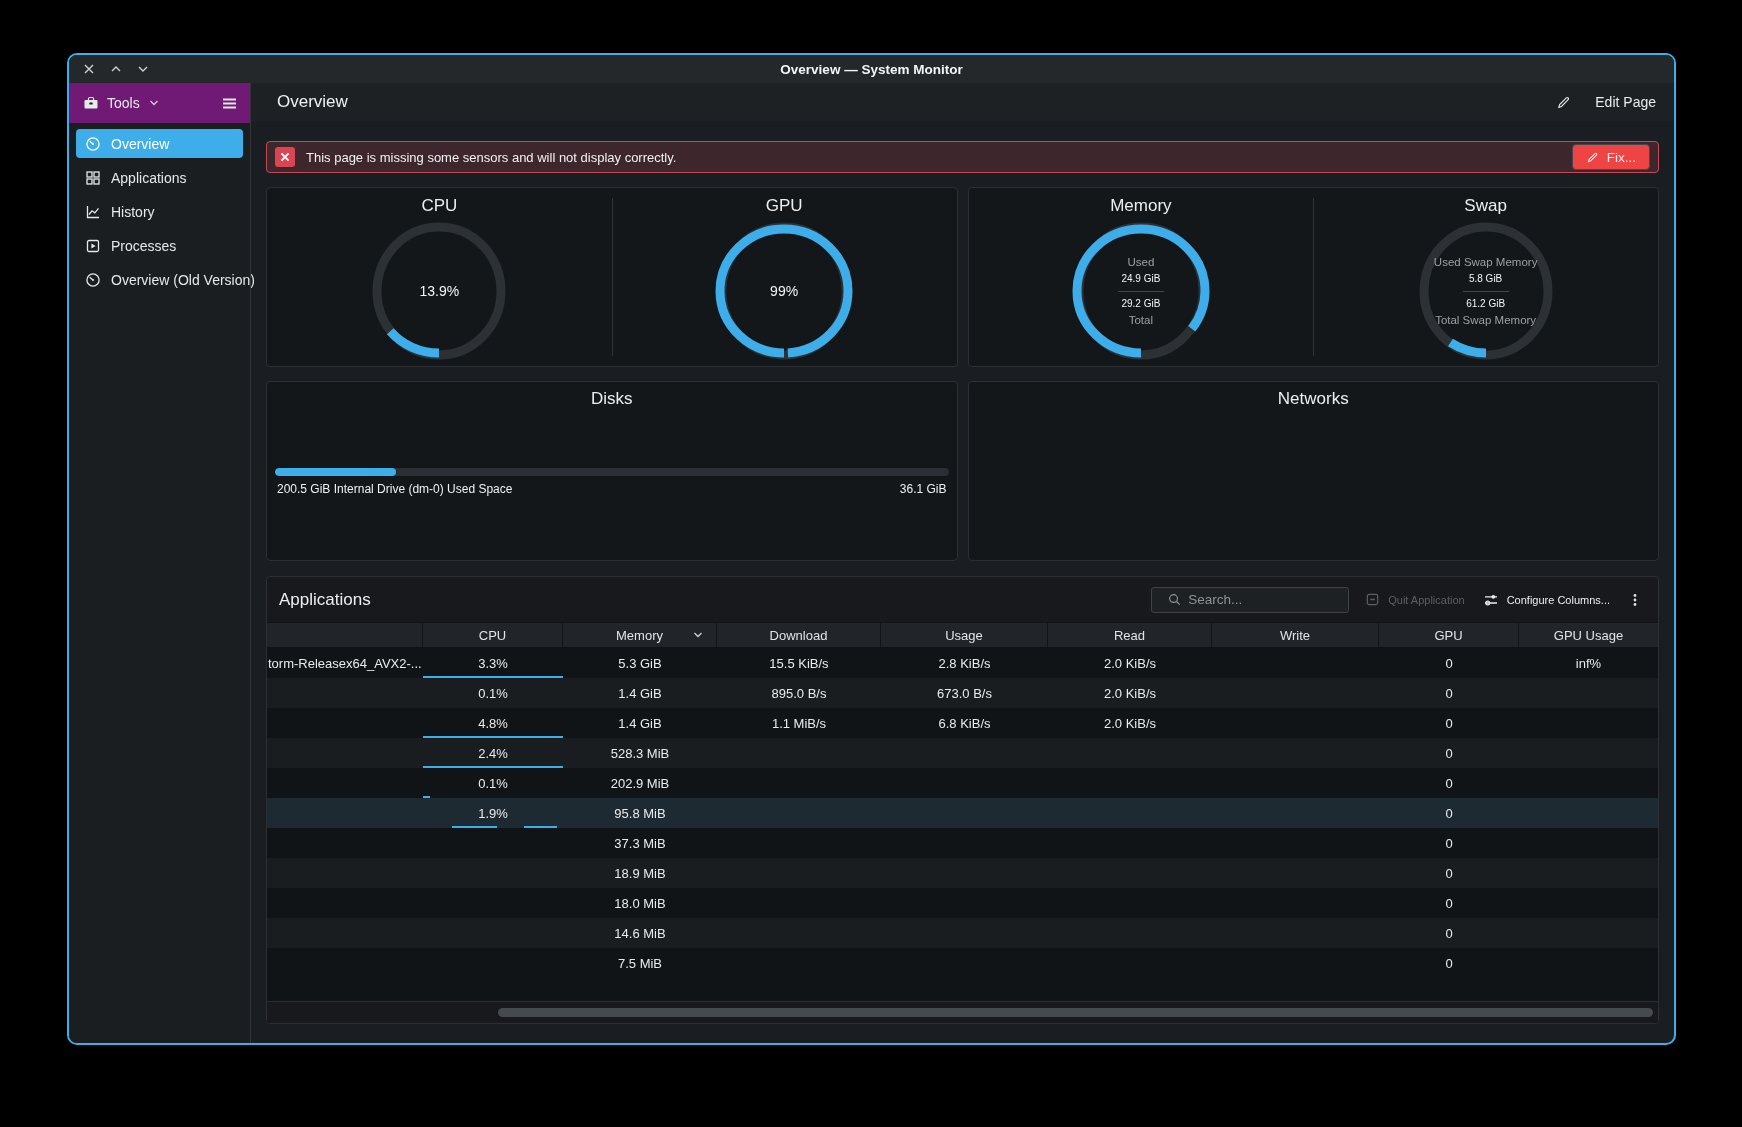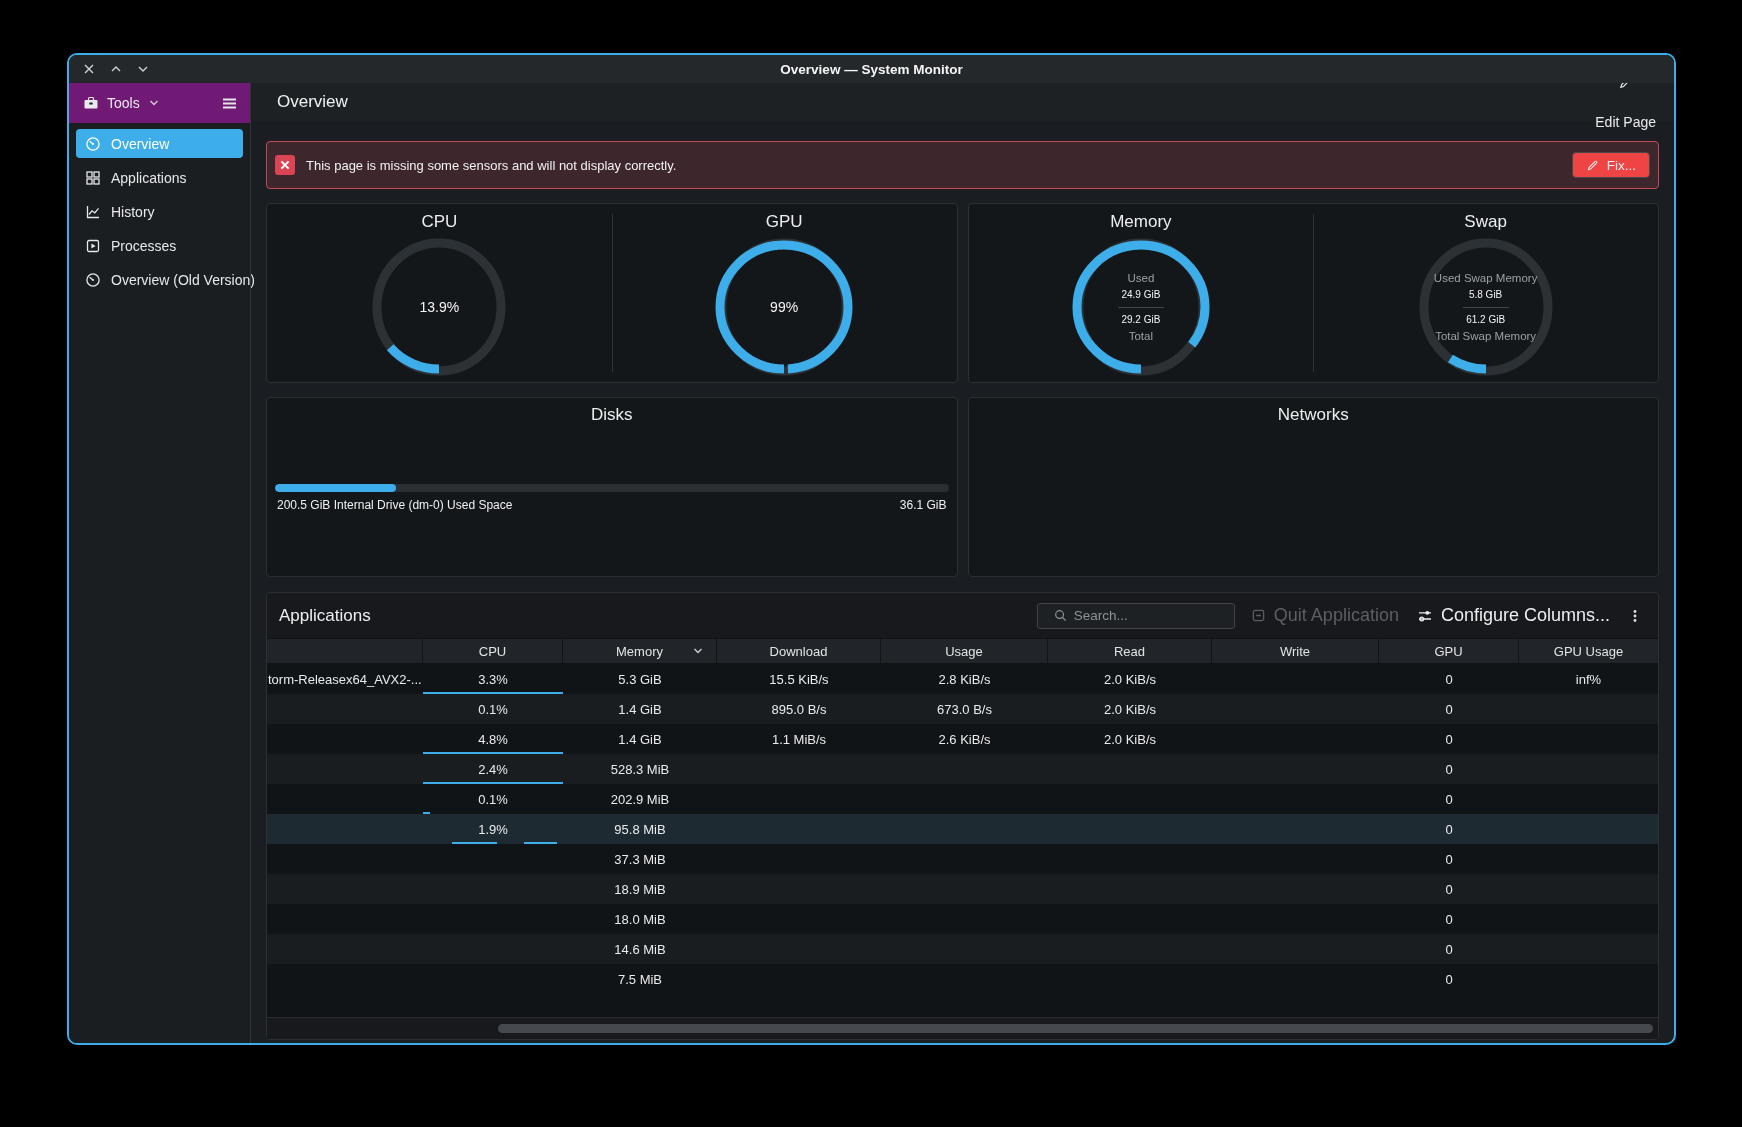--- a/index.html
+++ b/index.html
@@ -23,24 +23,24 @@
   .hamburger { color:#e3e5e7; display:flex; align-items:center; }
   .nav { padding:6px 7px; display:flex; flex-direction:column; gap:5px; }
   .nav-item { height:29px; border-radius:4px; display:flex; align-items:center; gap:10px; padding:0 9px; color:#e6e8ea; font-size:14px; white-space:nowrap; }
   .nav-item.selected { background:#3daee9; color:#ffffff; }
   .nav-item .nicon { display:flex; align-items:center; flex:0 0 16px; }
   .v-sep { width:1px; background:#313539; }
   
   .main { flex:1; display:flex; flex-direction:column; min-width:0; }
   .main-header { height:38px; background:#1d2124; display:flex; align-items:center; padding:0 18px 0 26px; flex:0 0 auto; }
   .page-title { font-size:17px; color:#eff1f2; }
-  .edit-btn { margin-left:auto; display:flex; align-items:center; gap:24px; color:#e9ebec; font-size:14px; cursor:default;flex-direction:column; }
+  .edit-btn { margin-left:auto; display:flex; align-items:center; gap:24px; color:#e9ebec; font-size:14px; cursor:default; }
   .content { flex:1; padding:0 15px; display:flex; flex-direction:column; min-height:0; }
   
-  .banner { margin-top:20px; height:48px; flex:0 0 auto; border:1px solid #c24b57; background:#3e262d; border-radius:4px; display:flex; align-items:center; padding:0 8px; gap:11px; }
+  .banner { margin-top:20px; height:32px; flex:0 0 auto; border:1px solid #c24b57; background:#3e262d; border-radius:4px; display:flex; align-items:center; padding:0 8px; gap:11px; }
   .err-badge { width:20px; height:20px; background:#da4453; border-radius:3px; display:flex; align-items:center; justify-content:center; }
   .banner-text { font-size:13px; color:#f1f2f4; }
   .fix-btn { margin-left:auto; height:26px; padding:0 13px; background:#ef4444; border:1px solid #44484c; border-radius:4px; color:#eceef0; font-size:13.5px; display:flex; align-items:center; gap:8px; }
   
   .panel-row { margin-top:14px; display:grid; grid-template-columns:1fr 1fr; gap:10px; height:180px; flex:0 0 auto; }
   .panel { background:#141719; border:1px solid #2c3033; border-radius:4px; position:relative; }
   .gauge-panel { display:grid; grid-template-columns:1fr 1fr; }
   .gauge-divider { position:absolute; left:50%; top:10px; bottom:10px; width:1px; background:#2e3236; }
   .gauge-cell { display:flex; flex-direction:column; align-items:center; padding-top:6px; overflow:hidden; }
   .gauge-title { font-size:17px; color:#eceef0; line-height:24px; }
@@ -59,21 +59,21 @@
   .disk-fill { height:100%; background:#3daee9; border-radius:4px; }
   .disk-labels { position:absolute; left:10px; right:10px; top:100px; display:flex; justify-content:space-between; font-size:12px; color:#eff0f2; }
   
   .apps-panel { margin-top:15px; height:448px; flex:0 0 auto; background:#17191c; border:1px solid #2c3033; border-radius:4px; display:flex; flex-direction:column; overflow:hidden; }
   .apps-header { height:45px; flex:0 0 auto; display:flex; align-items:center; padding:0 12px; }
   .apps-title { font-size:17px; color:#eceef0; }
   .apps-header .spacer { flex:1; }
   .search-box { display:flex; align-items:center; gap:7px; background:#1d2124; border:1px solid #3f4347; border-radius:3px; height:26px; width:198px; padding:0 16px; color:#8e9295; }
   .search-box input { flex:1; background:transparent; border:none; outline:none; color:#e8eaec; font-size:13.5px; font-family:inherit; min-width:0; }
   .search-box input::placeholder { color:#8e9295; }
-  .toolbtn { display:flex; align-items:center; gap:8px; font-size:18px; color:#eceef0; }
+  .toolbtn { display:flex; align-items:center; gap:8px; font-size:11px; color:#eceef0; }
   .toolbtn.disabled { color:#5b5f63; }
   .mleft16 { margin-left:16px; } .mleft18 { margin-left:18px; }
   .kebab { margin-left:18px; margin-right:4px; color:#dfe1e3; display:flex; align-items:center; }
   
   .table { flex:1; display:flex; flex-direction:column; background:#111417; border-top:1px solid #101315; min-height:0;
            --cols:156px 140px 154px 164px 167px 164px 167px 140px 1fr; }
   .thead { display:grid; grid-template-columns:var(--cols); height:25px; flex:0 0 auto; background:#212529; border-bottom:1px solid #101315; }
   .th { position:relative; display:flex; align-items:center; justify-content:center; font-size:13px; color:#e1e3e5; border-right:1px solid #121518; }
   .th:last-child { border-right:none; }
   .th .sort { position:absolute; right:12px; top:50%; transform:translateY(-50%); color:#cfd2d4; display:flex; }
@@ -409,21 +409,21 @@
                   <div class="td">2.0 KiB/s</div>
                   <div class="td"></div>
                   <div class="td">0</div>
                   <div class="td"></div>
                 </div>
                 <div class="tr">
                   <div class="td name"></div>
                   <div class="td">4.8%<div class="spark" style="left: 0%; width: 100%;"></div></div>
                   <div class="td">1.4 GiB</div>
                   <div class="td">1.1 MiB/s</div>
-                  <div class="td">2.6 KiB/s</div>
+                  <div class="td">6.8 KiB/s</div>
                   <div class="td">2.0 KiB/s</div>
                   <div class="td"></div>
                   <div class="td">0</div>
                   <div class="td"></div>
                 </div>
                 <div class="tr">
                   <div class="td name"></div>
                   <div class="td">2.4%<div class="spark" style="left: 0%; width: 100%;"></div></div>
                   <div class="td">528.3 MiB</div>
                   <div class="td"></div>

